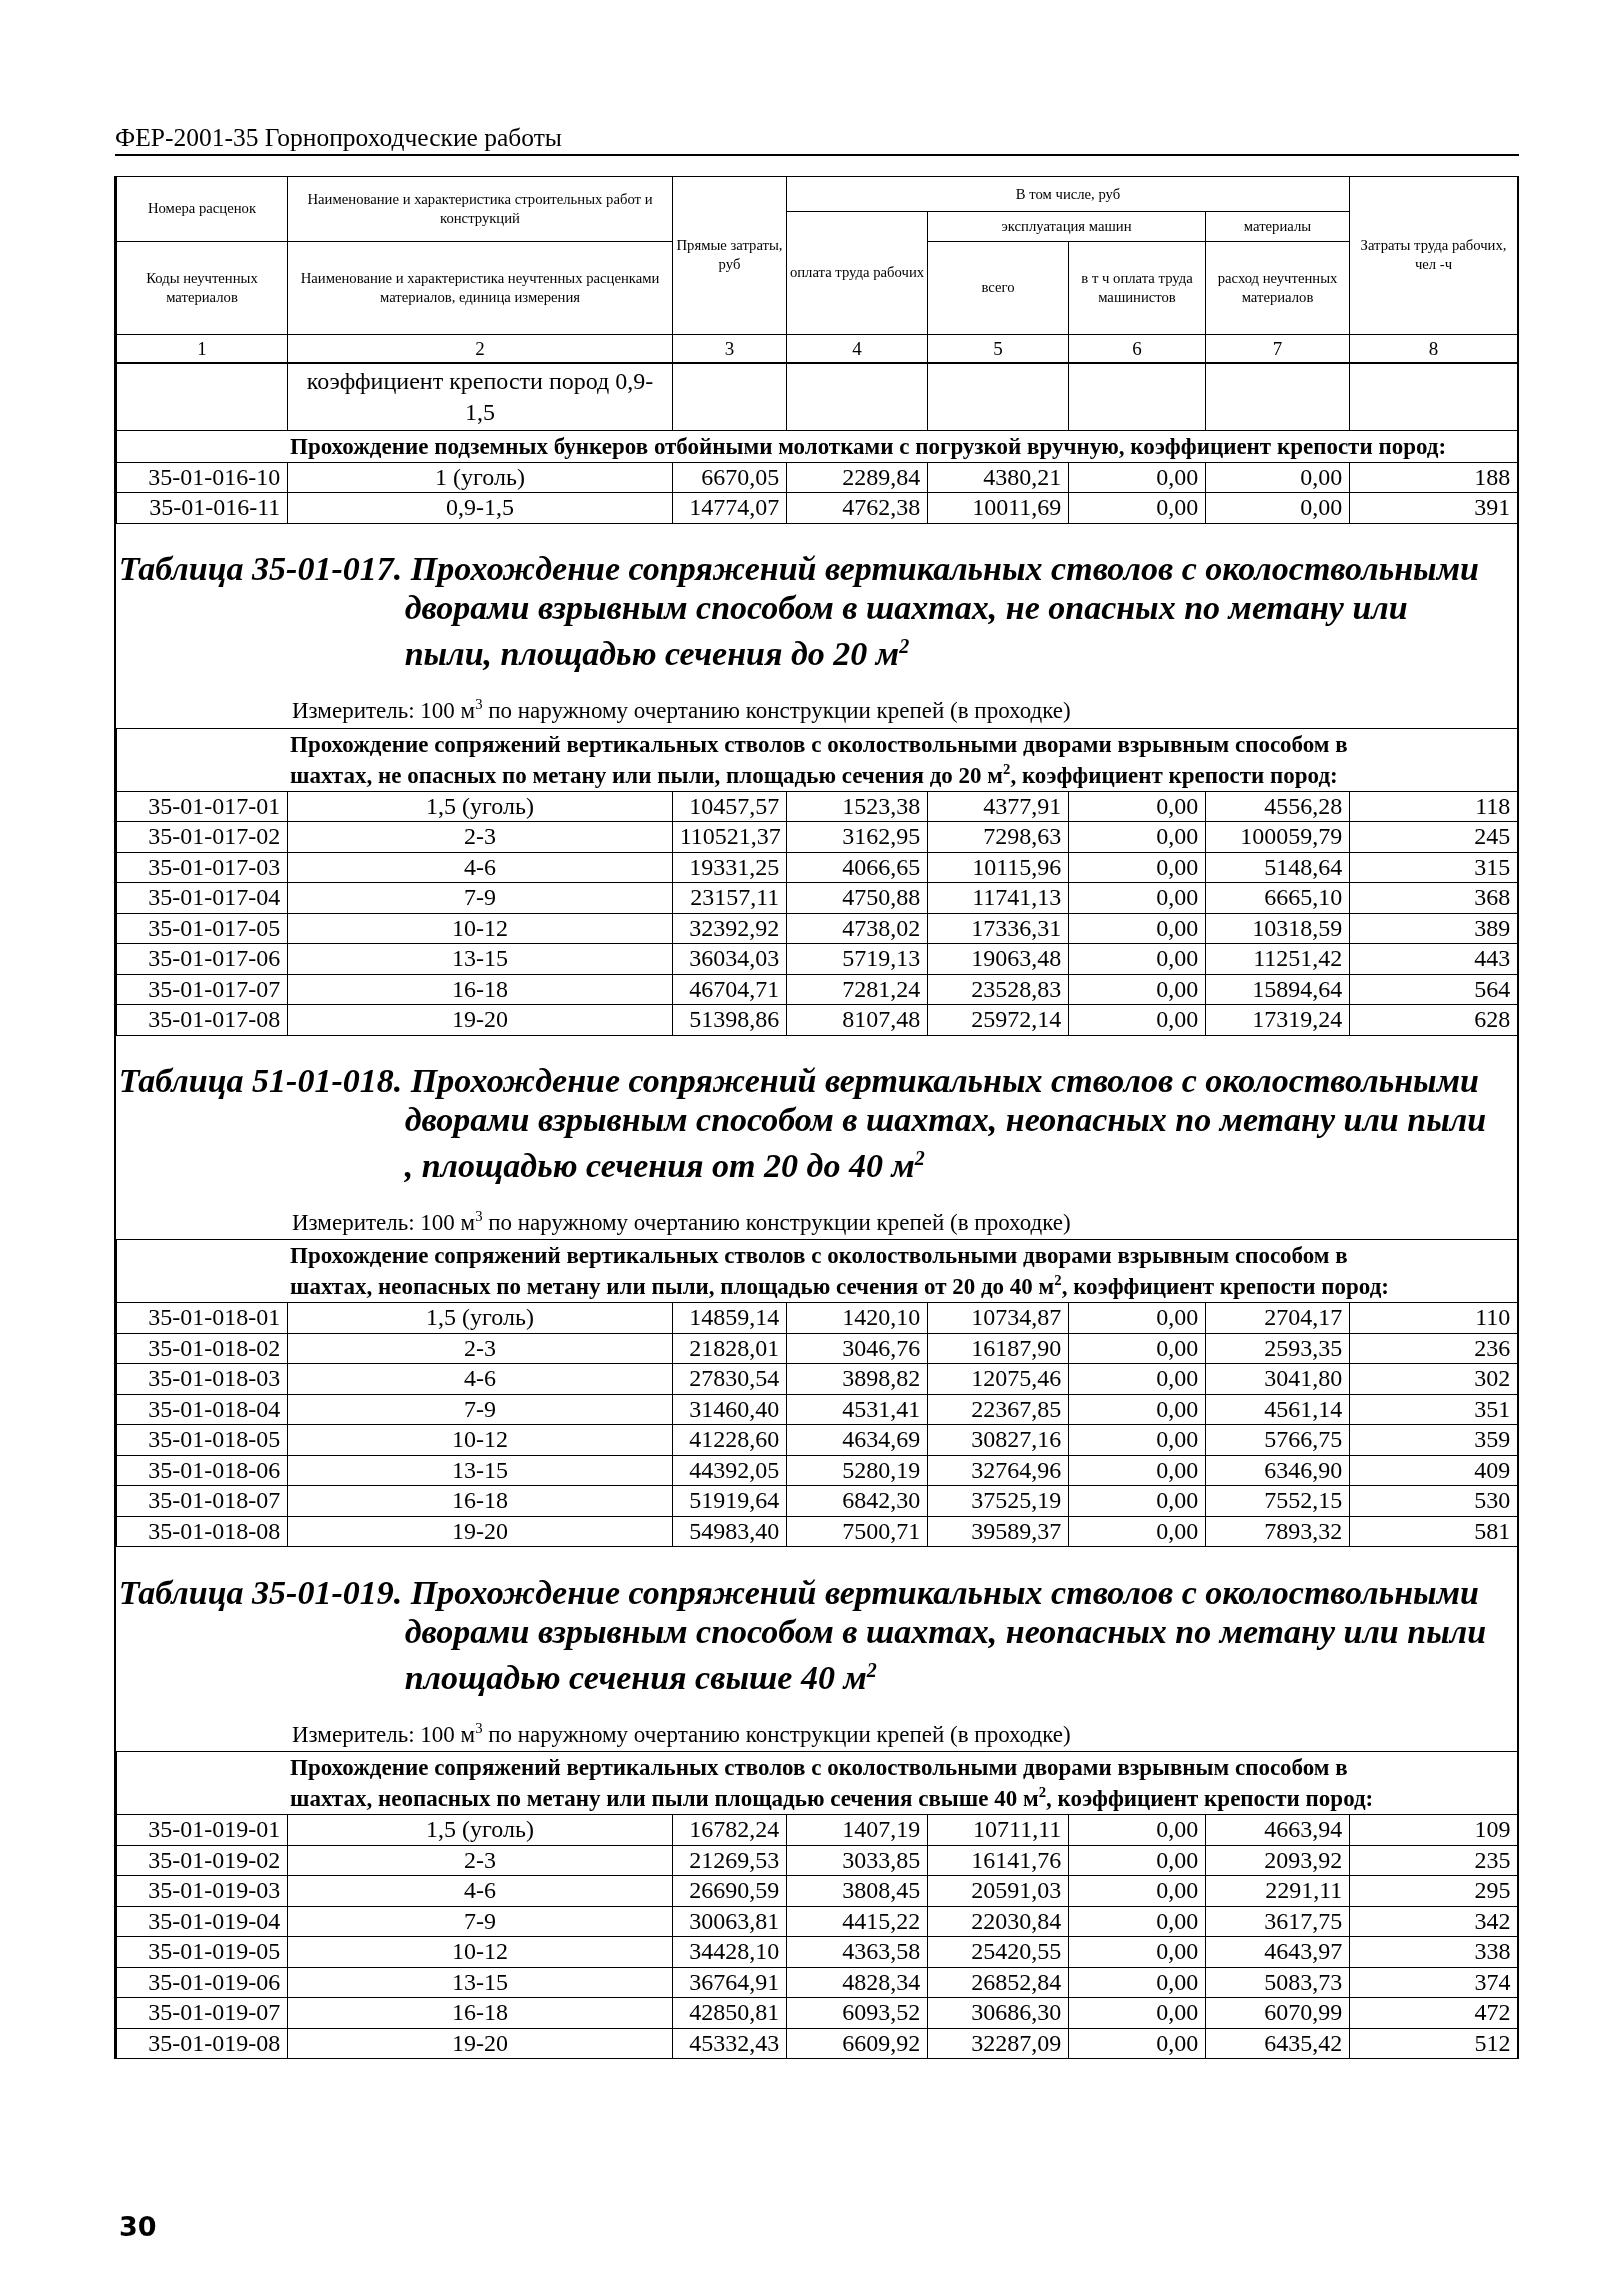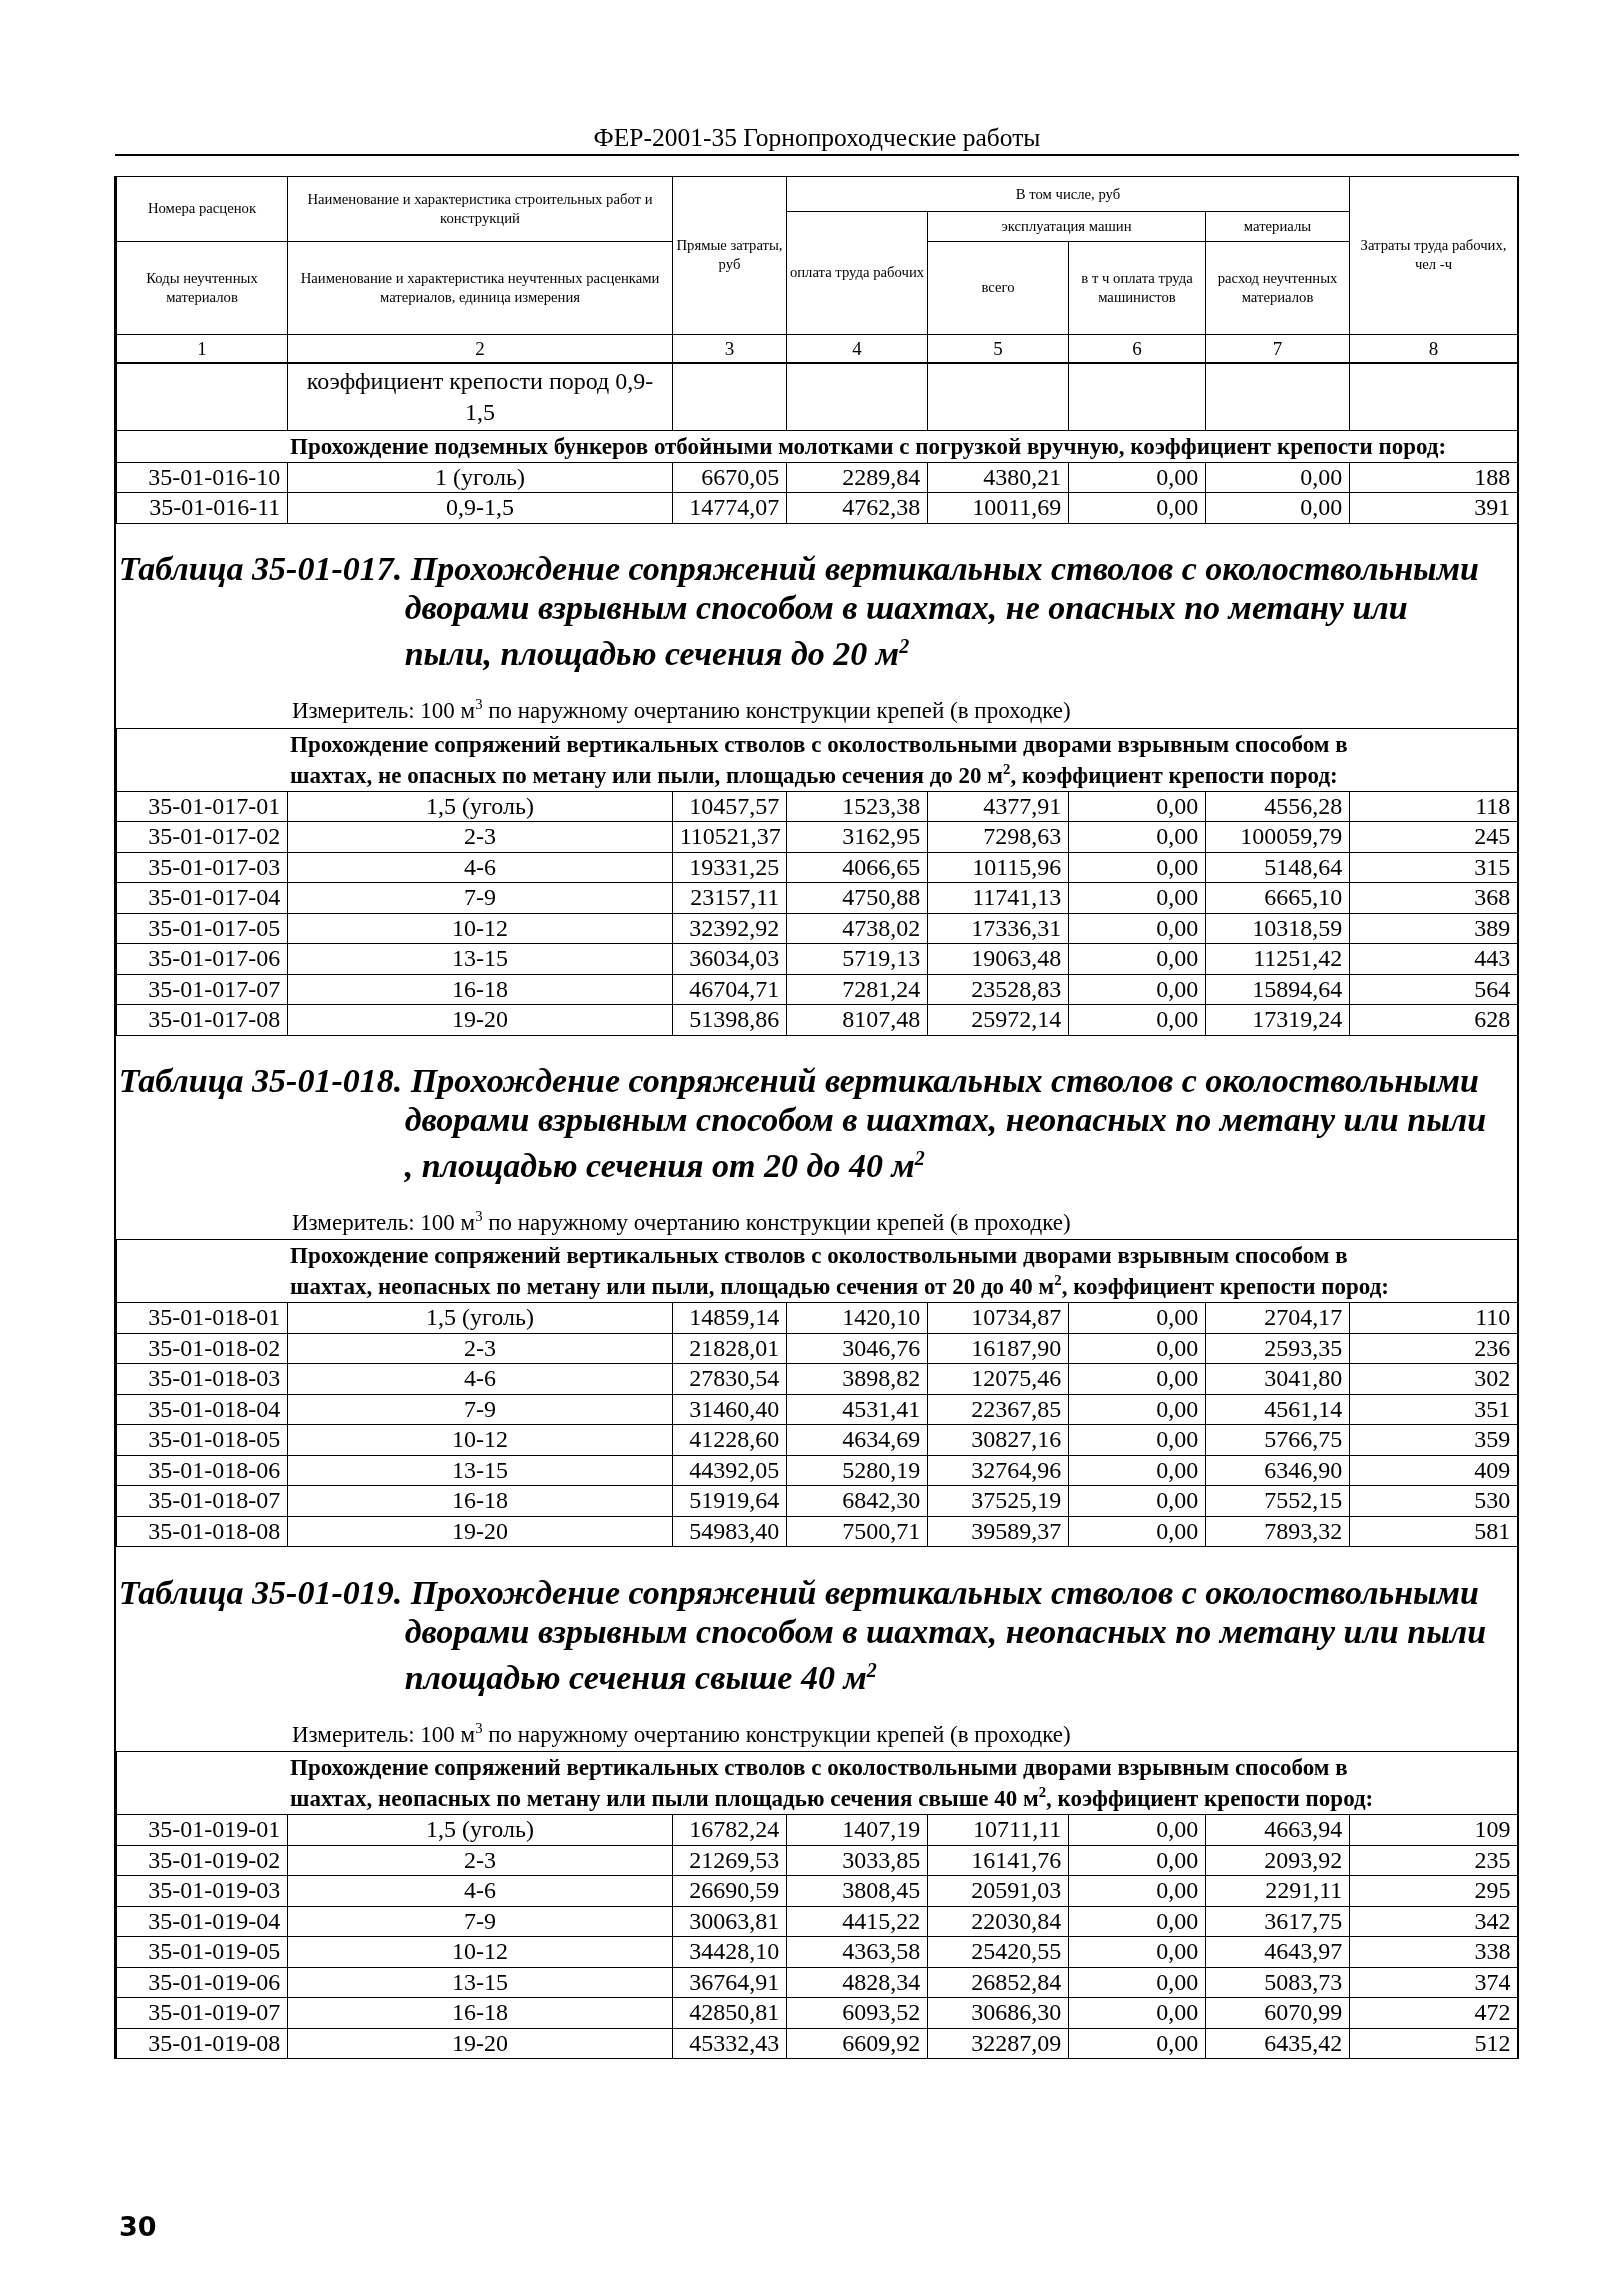--- a/index.html
+++ b/index.html
@@ -3,21 +3,21 @@
 <meta charset="utf-8">
 <style>
   html, body { margin: 0; padding: 0; background: #ffffff; }
   body {
     width: 1598px; height: 2295px; position: relative; overflow: hidden;
     font-family: "Liberation Serif", "DejaVu Serif", serif; color: #000;
   }
   .page-header {
     position: absolute; left: 115px; top: 123px; width: 1404px;
     font-size: 25.5px; line-height: 29.5px;
-    border-bottom: 2.7px solid #000; padding-bottom: 1.3px; text-align: center;
+    border-bottom: 2.7px solid #000; padding-bottom: 1.3px;
   }
   .frame {
     position: absolute; left: 114px; top: 176px; width: 1405px;
     border-left: 2px solid #000; border-right: 2px solid #000;
     box-sizing: border-box;
   }
   table.grid { border-collapse: collapse; width: 100%; table-layout: fixed; }
   table.grid td {
     border: 1.3px solid #000; padding: 0 6.7px; vertical-align: middle;
     font-size: 24px; line-height: 29.5px; white-space: nowrap; overflow: hidden;
@@ -265,21 +265,21 @@
     <td class="num">25972,14</td>
     <td class="num">0,00</td>
     <td class="num">17319,24</td>
     <td class="num">628</td>
   </tr>
           </tbody>
     </table>
   </div>
       <div>
     <div class="table-title">
-      <span class="lead">Таблица 35-01-018.</span>
+      <span class="lead">Таблица 51-01-018.</span>
       <span>Прохождение сопряжений вертикальных стволов с околоствольными</span>
       <span class="cont">дворами взрывным способом в шахтах, неопасных по метану или пыли</span>
       <span class="cont"><span>, площадью сечения от 20 до 40 м</span><sup>2</sup></span>
     </div>
     <div class="measure"><span>Измеритель: 100 м</span><sup>3</sup><span> по наружному очертанию конструкции крепей (в проходке)</span></div>
     <table class="grid">
       <colgroup>
         <col style="width:171px">
             <col style="width:385px">
             <col style="width:114px">

